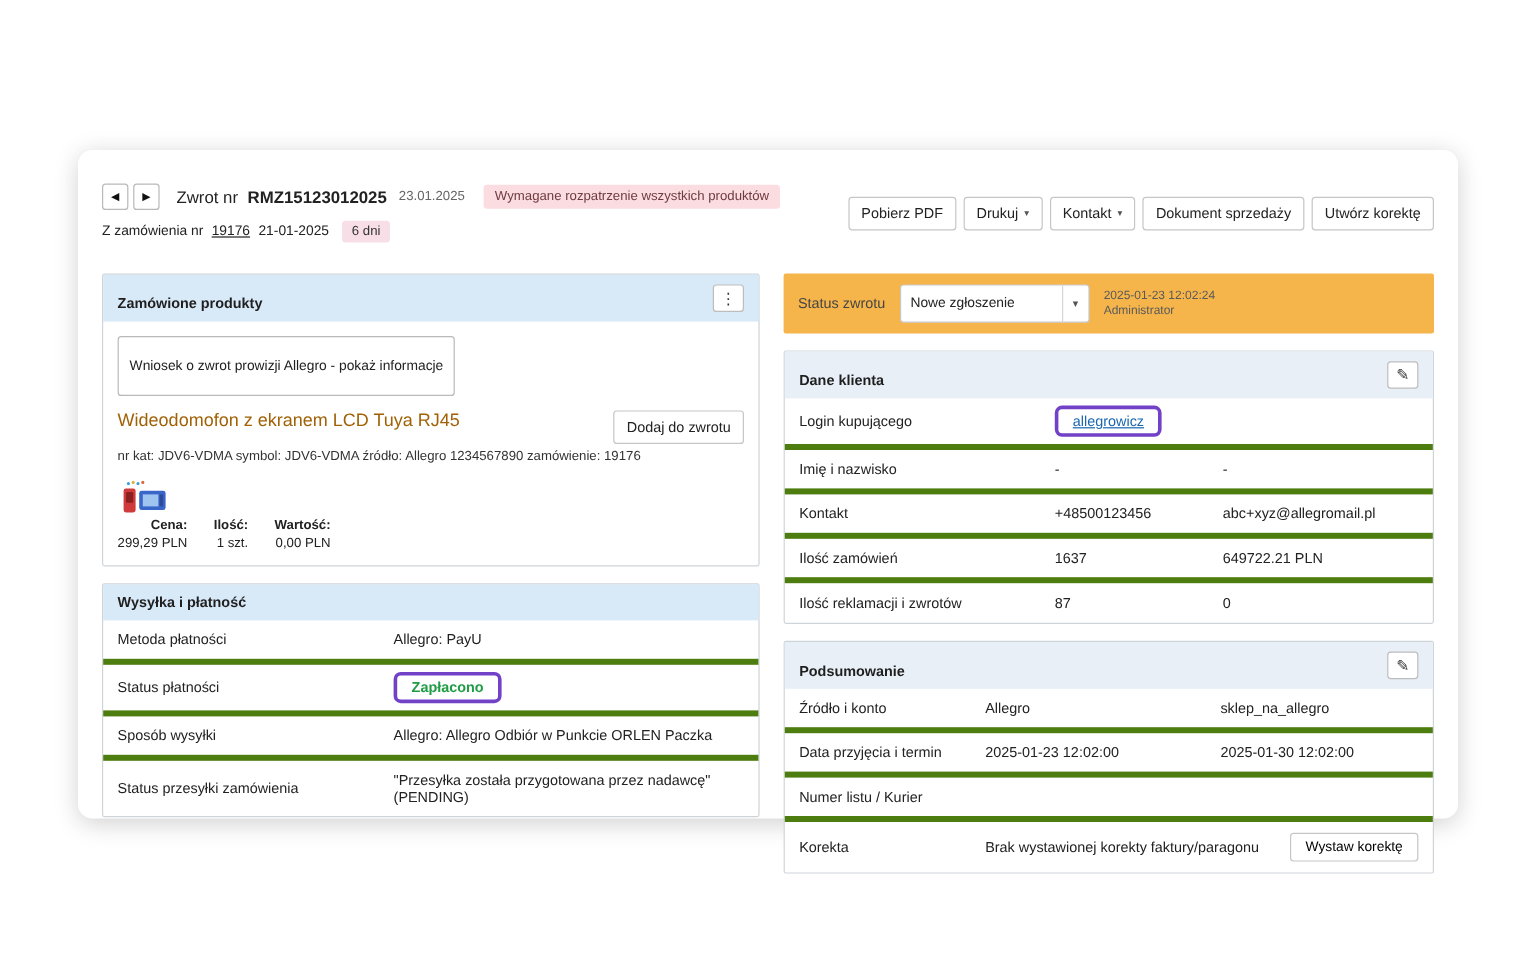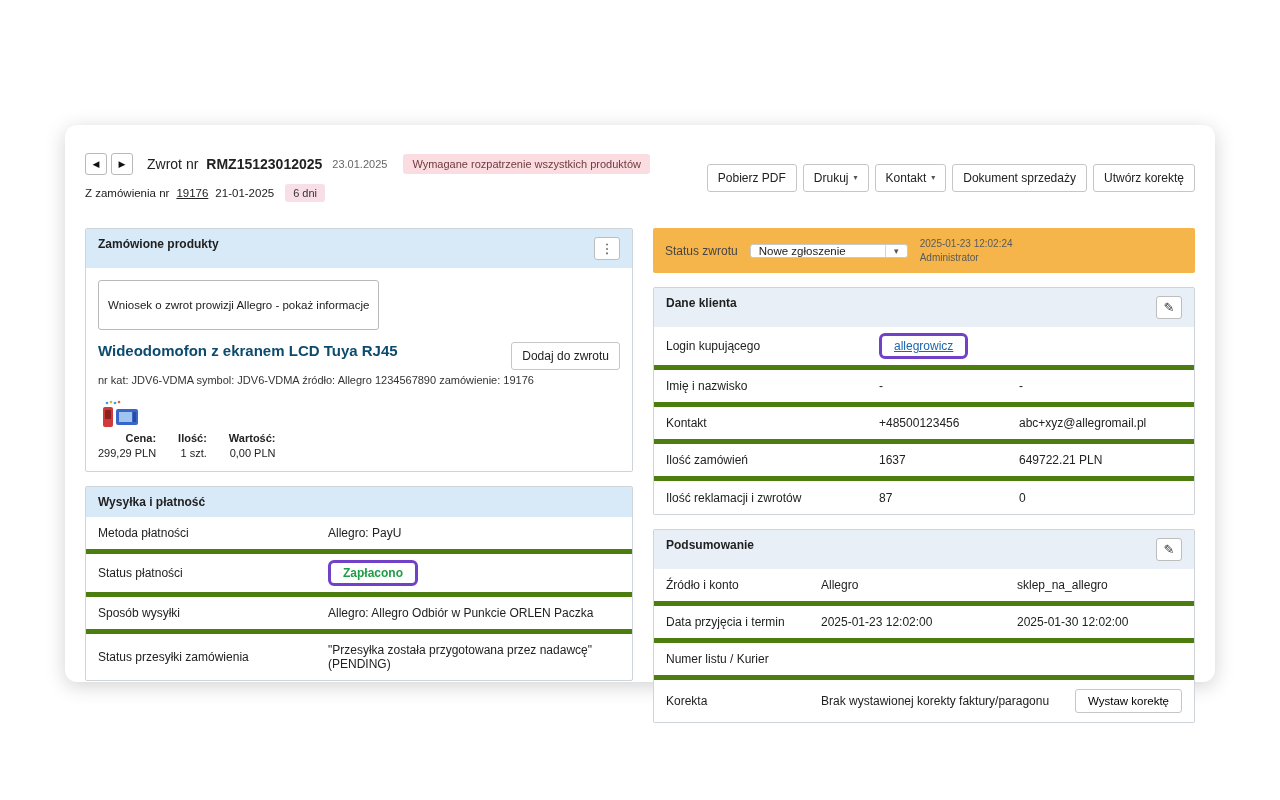--- a/index.html
+++ b/index.html
@@ -26,30 +26,30 @@
   .btn { background:#fff; border:1px solid #c6c6c6; border-radius:3px; padding:6px 10px; font-size:12px; color:#222;
     cursor:pointer; white-space:nowrap; display:inline-flex; align-items:center; gap:5px; font-family:inherit; }
   .btn .dd { font-size:8px; color:#555; }
   
   .cols { display:flex; gap:20px; }
   .col-l { flex:0 0 548px; }
   .col-r { flex:1; }
   
   .panel { border:1px solid #cfd4d9; border-radius:2px; margin-bottom:14px; background:#fff; }
   .panel-h { padding:8px 12px; font-size:12px; font-weight:bold; color:#1f1f1f;
-    display:flex; justify-content:space-between; align-items:flex-start; }
+    display:flex; justify-content:space-between; align-items:flex-end; }
   .panel-h.blue { background:#d8e9f8; }
   .panel-h.lite { background:#e8eff7; }
   .sq-btn { width:26px; height:23px; background:#fff; border:1px solid #bdbdbd; border-radius:3px;
     display:inline-flex; align-items:center; justify-content:center; font-size:13px; color:#333; cursor:pointer; }
   .panel-body { padding:12px; }
   .chip-btn { background:#fff; border:1px solid #b9b9b9; border-radius:3px; padding:18px 9px; font-size:11.5px;
     color:#222; cursor:pointer; font-family:inherit; }
   .p-top { display:flex; justify-content:space-between; align-items:flex-start; margin-top:12px; }
-  .p-name { font-size:15px; font-weight:bold; color:#0c4a6e; }
+  .p-name { font-size:15px; font-weight:normal; color:#a16207; }
   .p-meta { font-size:11px; color:#333; margin-top:4px; }
   .p-bottom { display:flex; justify-content:space-between; align-items:flex-start; margin-top:10px;flex-direction:column; }
   .thumb { width:46px; height:36px; display:flex; align-items:center; justify-content:center; }
   .p-prices { display:flex; gap:22px; text-align:right; }
   .price-col .pl { font-size:11px; font-weight:bold; display:block; }
   .price-col .pv { font-size:11px; display:block; margin-top:3px; }
   
   .rows .row { display:flex; align-items:center; padding:9px 12px; border-bottom:5px solid #4d7c0f; font-size:12px; min-height:33px; }
   .rows .row:last-child { border-bottom:none; }
   .ship .lbl { flex:0 0 230px; color:#222; }
@@ -59,21 +59,21 @@
   .cust .c2 { flex:1; }
   .summ .lbl { flex:0 0 155px; }
   .summ .c1 { flex:1; }
   .summ .c2 { flex:0 0 165px; }
   .annot { display:inline-block; border:3px solid #7142c8; border-radius:6px; padding:3px 12px; margin:-3px 0; }
   .paid { color:#1f9d44; font-weight:bold; font-size:12px; }
   .login-link { color:#1a66b0; text-decoration:underline; cursor:pointer; font-size:12px; }
   
   .status-bar { background:#f6b54a; border-radius:2px; padding:9px 12px; display:flex; align-items:center; gap:12px; margin-bottom:14px; min-height:42px; }
   .status-bar .sb-label { font-size:12px; color:#454545; }
-  .select { background:#fff; border:1px solid #c9c9c9; border-radius:3px; width:158px; height:14px;
+  .select { background:#fff; border:1px solid #c9c9c9; border-radius:3px; width:158px; height:32px;
     display:flex; align-items:center; justify-content:space-between; padding-left:8px; font-size:11.5px; cursor:pointer; }
   .select .caret { border-left:1px solid #d5d5d5; height:100%; width:22px; display:flex; align-items:center; justify-content:center; font-size:9px; color:#555; }
   .stamp { font-size:10px; color:#5a5a5a; line-height:1.35; }
   .small-btn { background:#fff; border:1px solid #c6c6c6; border-radius:3px; padding:5px 12px; font-size:11.5px; cursor:pointer; font-family:inherit; }
   .row .right { margin-left:auto; }
 </style>
 </head>
 <body>
 
 <div class="card">

